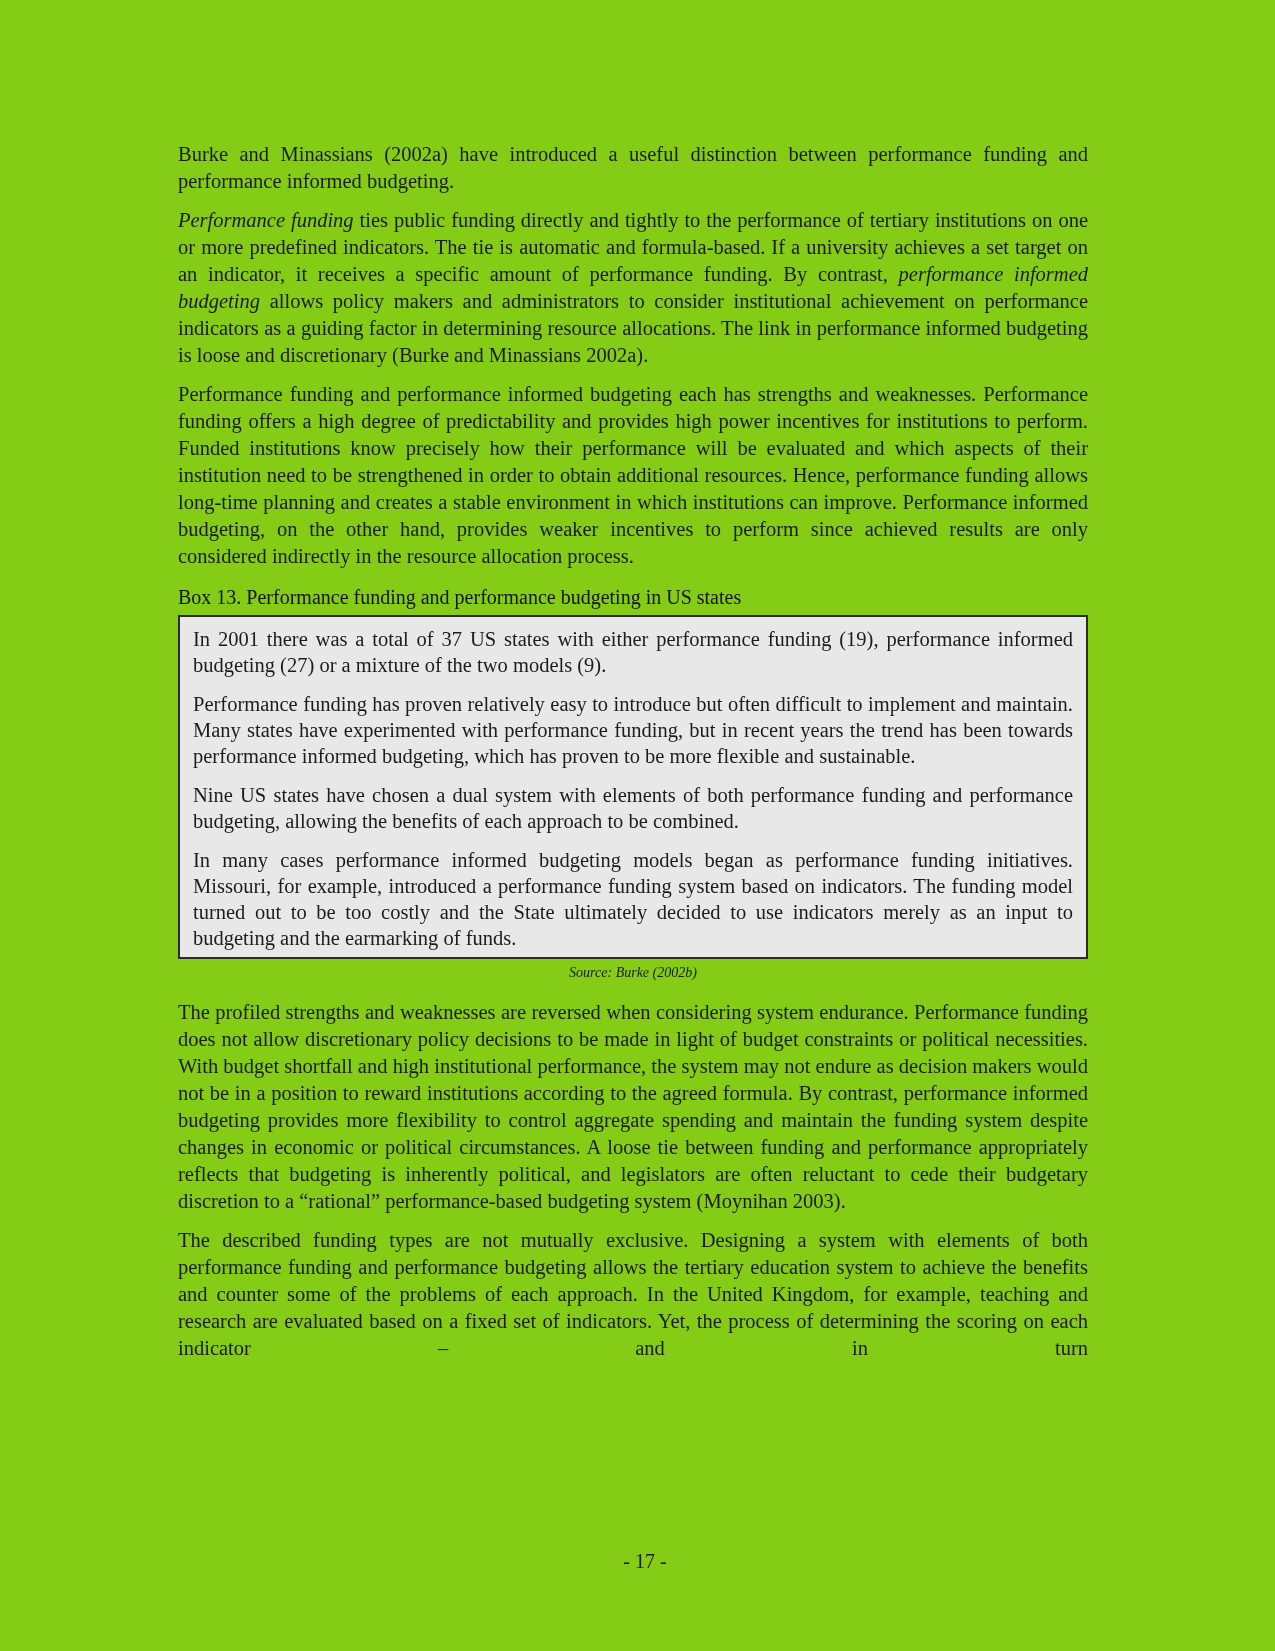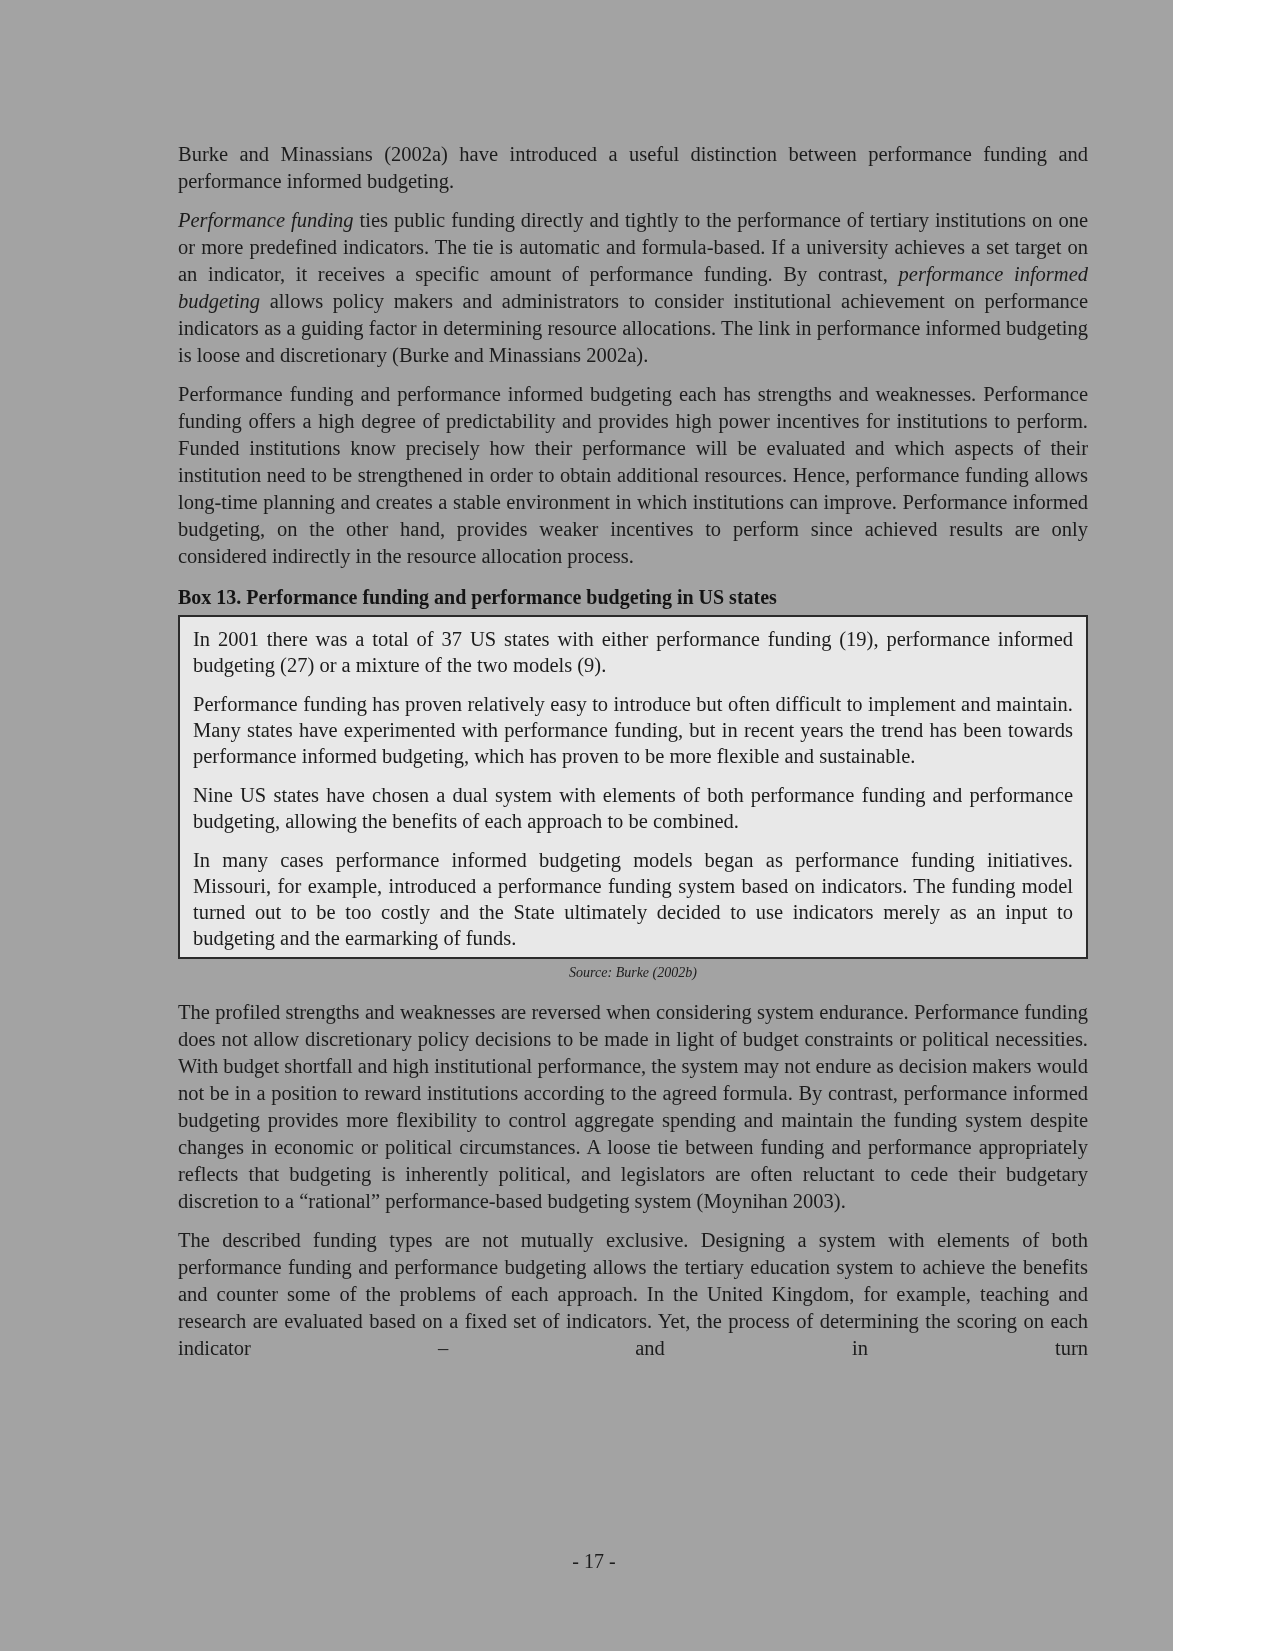--- a/index.html
+++ b/index.html
@@ -1,40 +1,40 @@
 <!DOCTYPE html>
 <html><head>
 <meta charset="utf-8">
 <style>
   html, body { margin: 0; padding: 0; background: #ffffff; }
   .page {
     position: relative;
-    width: 1173px;
+    width: 1275px;
     height: 1651px;
-    background: #a3a3a3;
+    background: #84cc16;
     font-family: "Liberation Serif", serif;
     color: #1c1c1c;
     overflow: hidden;
   }
   .content {
     position: absolute;
     left: 178px;
     top: 141px;
     width: 910px;
   }
   .paras p {
     margin: 0 0 12px 0;
     font-size: 20.5px;
     line-height: 27px;
     text-align: justify;
   }
   .paras p em { font-style: italic; margin-top: 32px; }
   .box-heading {
     font-size: 20px;
-    font-weight: bold;
+    font-weight: normal;
     color: #141414;
     margin: 15px 0 6px 0;
     line-height: 24px;
   }
   .box {
     border: 2px solid #2b2b2b;
     background: #e8e8e8;
     padding: 9px 13px 3px 13px;
     box-sizing: border-box;
   }

